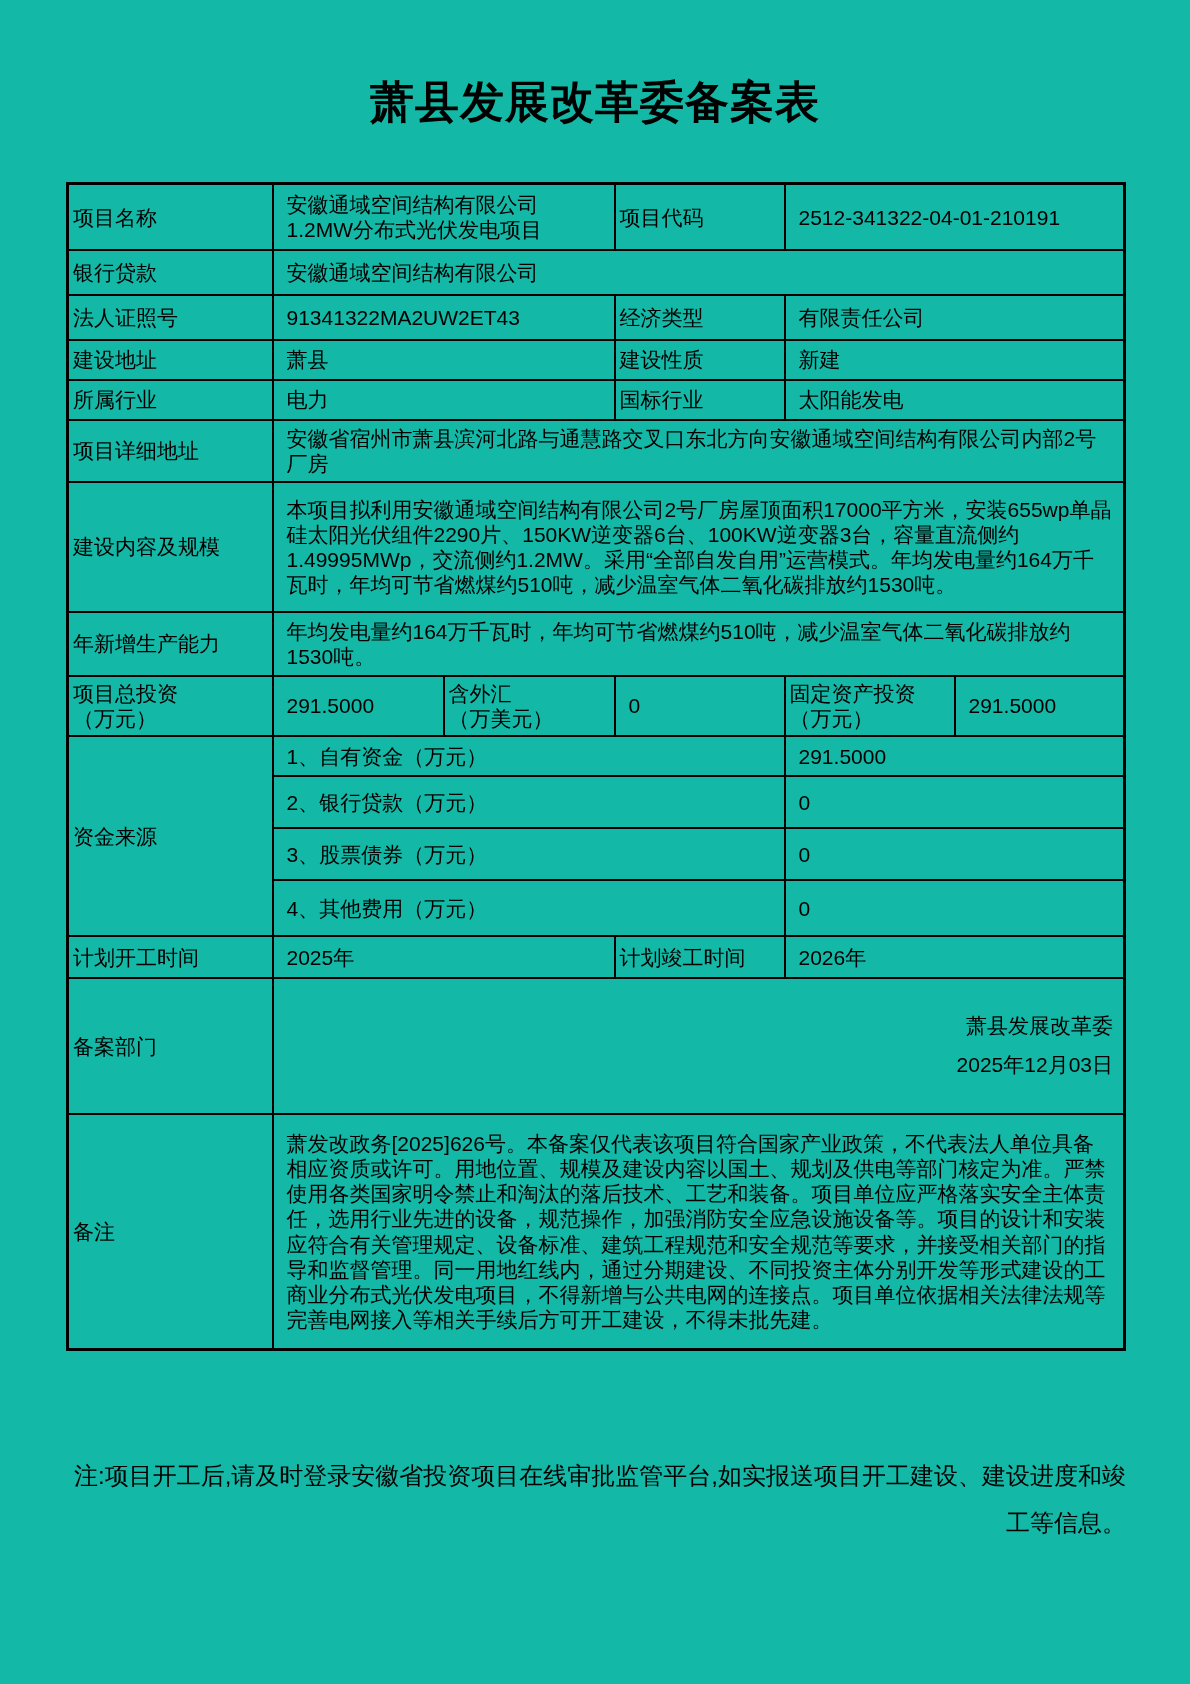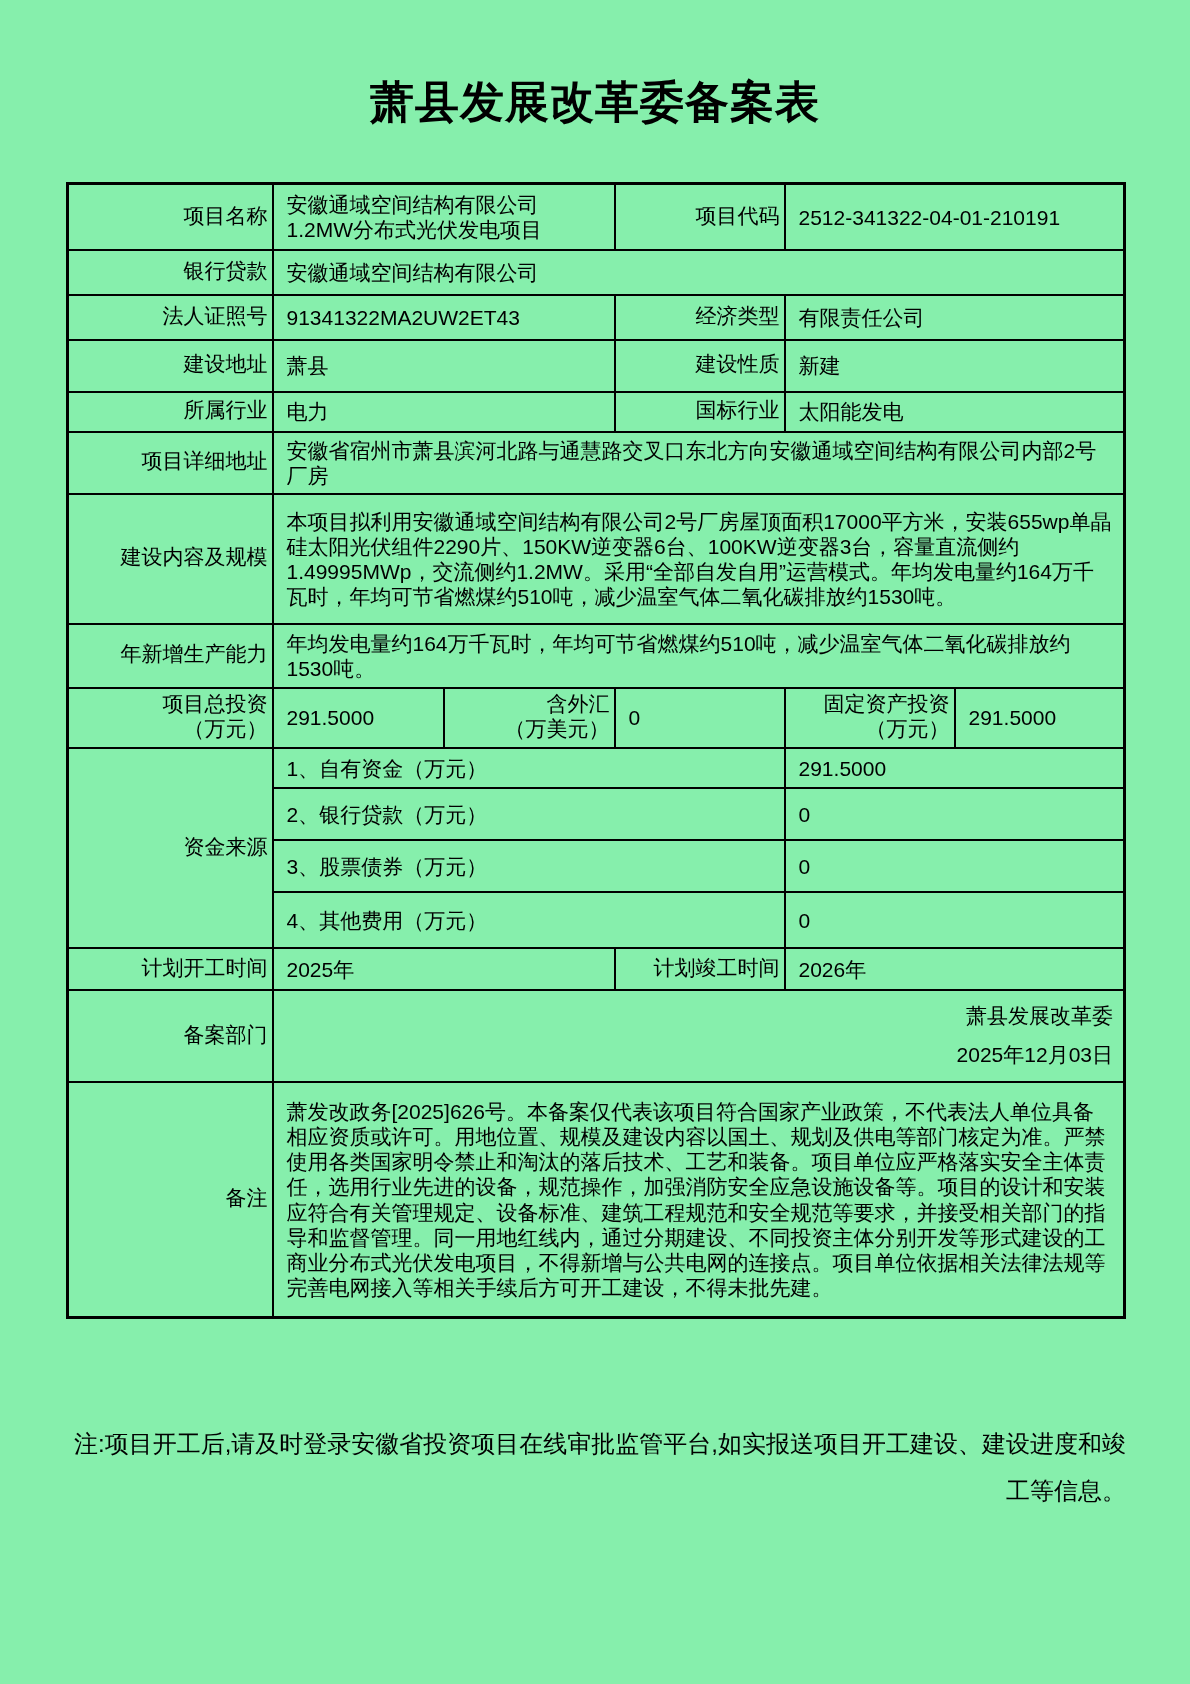--- a/index.html
+++ b/index.html
@@ -6,21 +6,21 @@
     margin: 0;
     padding: 0;
     background: #ffffff;
     color: #000000;
     font-family: "Liberation Sans", sans-serif;
   }
   .page {
     position: relative;
     width: 1190px;
     height: 1684px;
-    background: #86efac;
+    background: #14b8a6;
     overflow: hidden;
   }
   .doc-title {
     margin: 0;
     padding-top: 78px;
     text-align: center;
     font-size: 44px;
     font-weight: bold;
     letter-spacing: 1px;
     line-height: 1.1;
@@ -35,24 +35,23 @@
   .record-table th,
   .record-table td {
     border: 2px solid #000;
     font-size: 21px;
     font-weight: normal;
     vertical-align: middle;
     padding: 4px 10px;
     overflow: hidden;
   }
   .record-table th.lbl {
-    text-align: right;
+    text-align: left;
     padding: 4px 4px;
     line-height: 1.2;
-    font-family: Liberation Mono, monospace;
   }
   .record-table td.val {
     text-align: left;
     padding-left: 13px;
     line-height: 1.2;
   }
   .pre { white-space: pre-line; }
   .para {
     text-align: justify;
     line-height: 1.18;
@@ -98,21 +97,21 @@
       <tr style="height:45px">
         <th class="lbl">银行贷款</th>
         <td class="val" colspan="5">安徽通域空间结构有限公司</td>
       </tr>
       <tr style="height:45px">
         <th class="lbl">法人证照号</th>
         <td class="val" colspan="2">91341322MA2UW2ET43</td>
         <th class="lbl">经济类型</th>
         <td class="val" colspan="2">有限责任公司</td>
       </tr>
-      <tr style="height:52px">
+      <tr style="height:40px">
         <th class="lbl">建设地址</th>
         <td class="val" colspan="2">萧县</td>
         <th class="lbl">建设性质</th>
         <td class="val" colspan="2">新建</td>
       </tr>
       <tr style="height:40px">
         <th class="lbl">所属行业</th>
         <td class="val" colspan="2">电力</td>
         <th class="lbl">国标行业</th>
         <td class="val" colspan="2">太阳能发电</td>
@@ -156,21 +155,21 @@
       <tr style="height:56px">
         <td class="val" colspan="3">4、其他费用（万元）</td>
         <td class="val" colspan="2">0</td>
       </tr>
       <tr style="height:42px">
         <th class="lbl">计划开工时间</th>
         <td class="val" colspan="2">2025年</td>
         <th class="lbl">计划竣工时间</th>
         <td class="val" colspan="2">2026年</td>
       </tr>
-      <tr style="height:92px">
+      <tr style="height:136px">
         <th class="lbl">备案部门</th>
         <td class="center-cell" colspan="5">
           <div>萧县发展改革委</div>
           <div>2025年12月03日</div>
         </td>
       </tr>
       <tr style="height:235px">
         <th class="lbl">备注</th>
         <td class="val para" colspan="5">萧发改政务[2025]626号。本备案仅代表该项目符合国家产业政策，不代表法人单位具备相应资质或许可。用地位置、规模及建设内容以国土、规划及供电等部门核定为准。严禁使用各类国家明令禁止和淘汰的落后技术、工艺和装备。项目单位应严格落实安全主体责任，选用行业先进的设备，规范操作，加强消防安全应急设施设备等。项目的设计和安装应符合有关管理规定、设备标准、建筑工程规范和安全规范等要求，并接受相关部门的指导和监督管理。同一用地红线内，通过分期建设、不同投资主体分别开发等形式建设的工商业分布式光伏发电项目，不得新增与公共电网的连接点。项目单位依据相关法律法规等完善电网接入等相关手续后方可开工建设，不得未批先建。</td>
       </tr>

